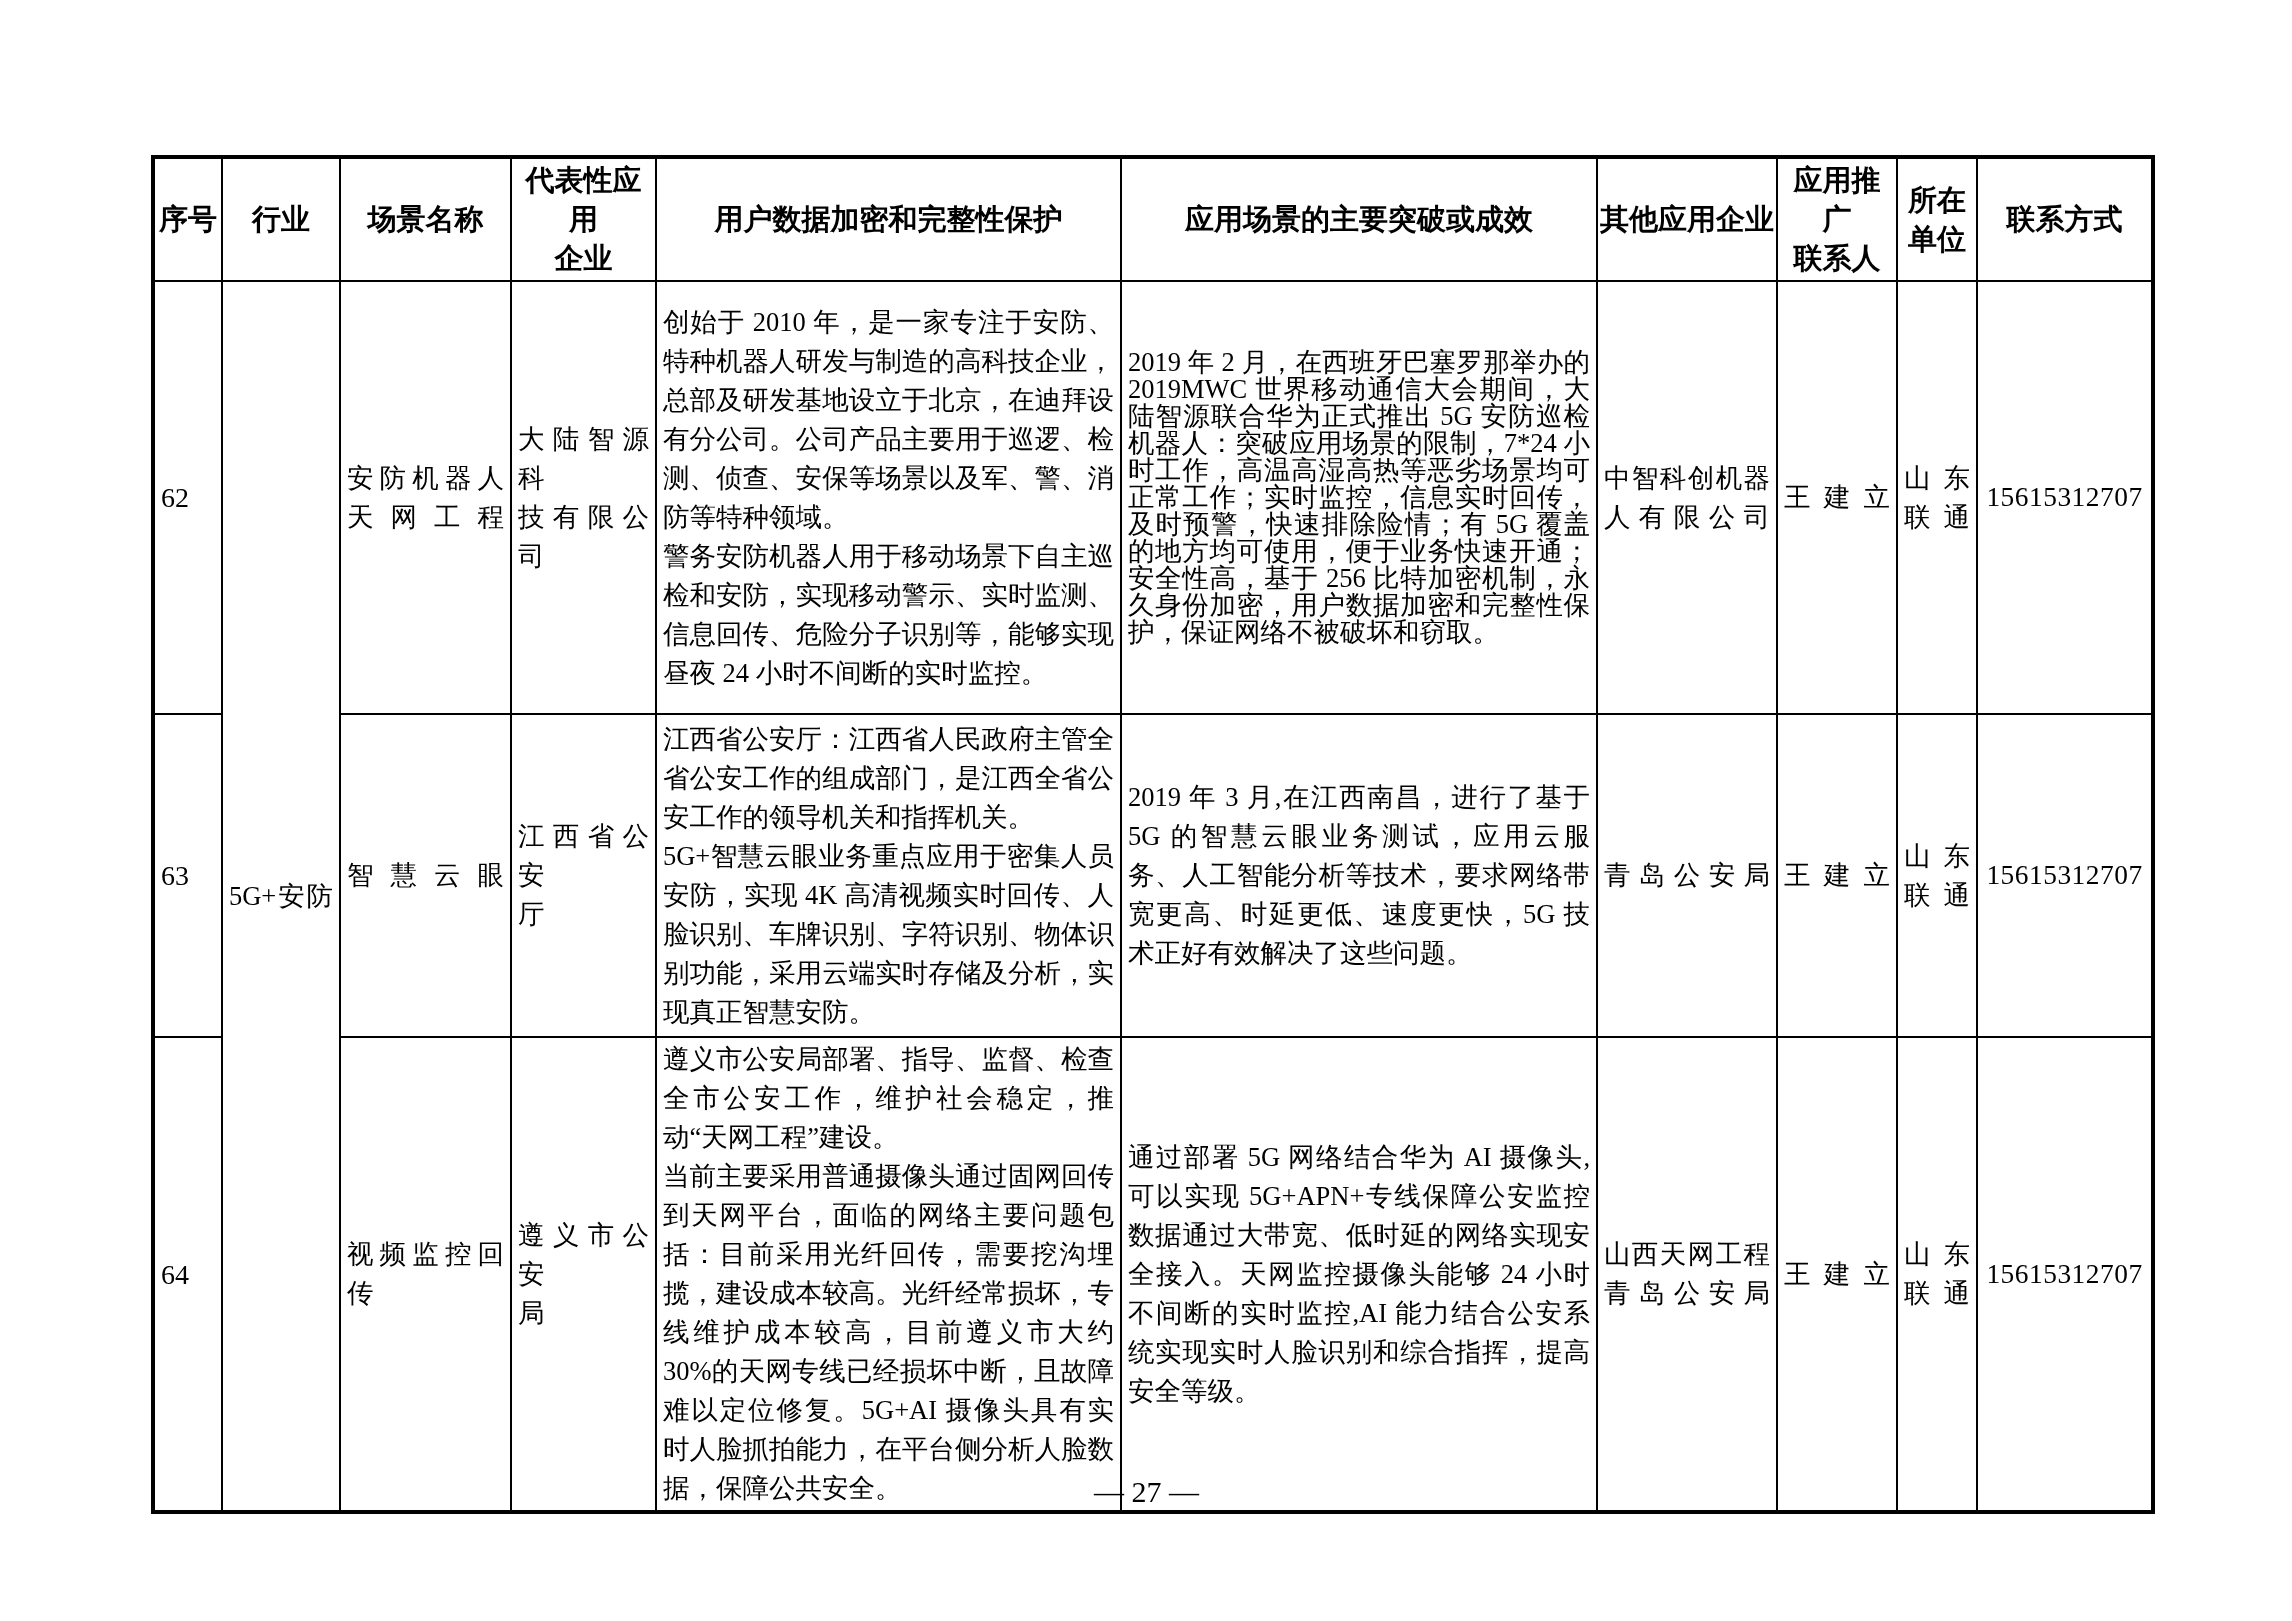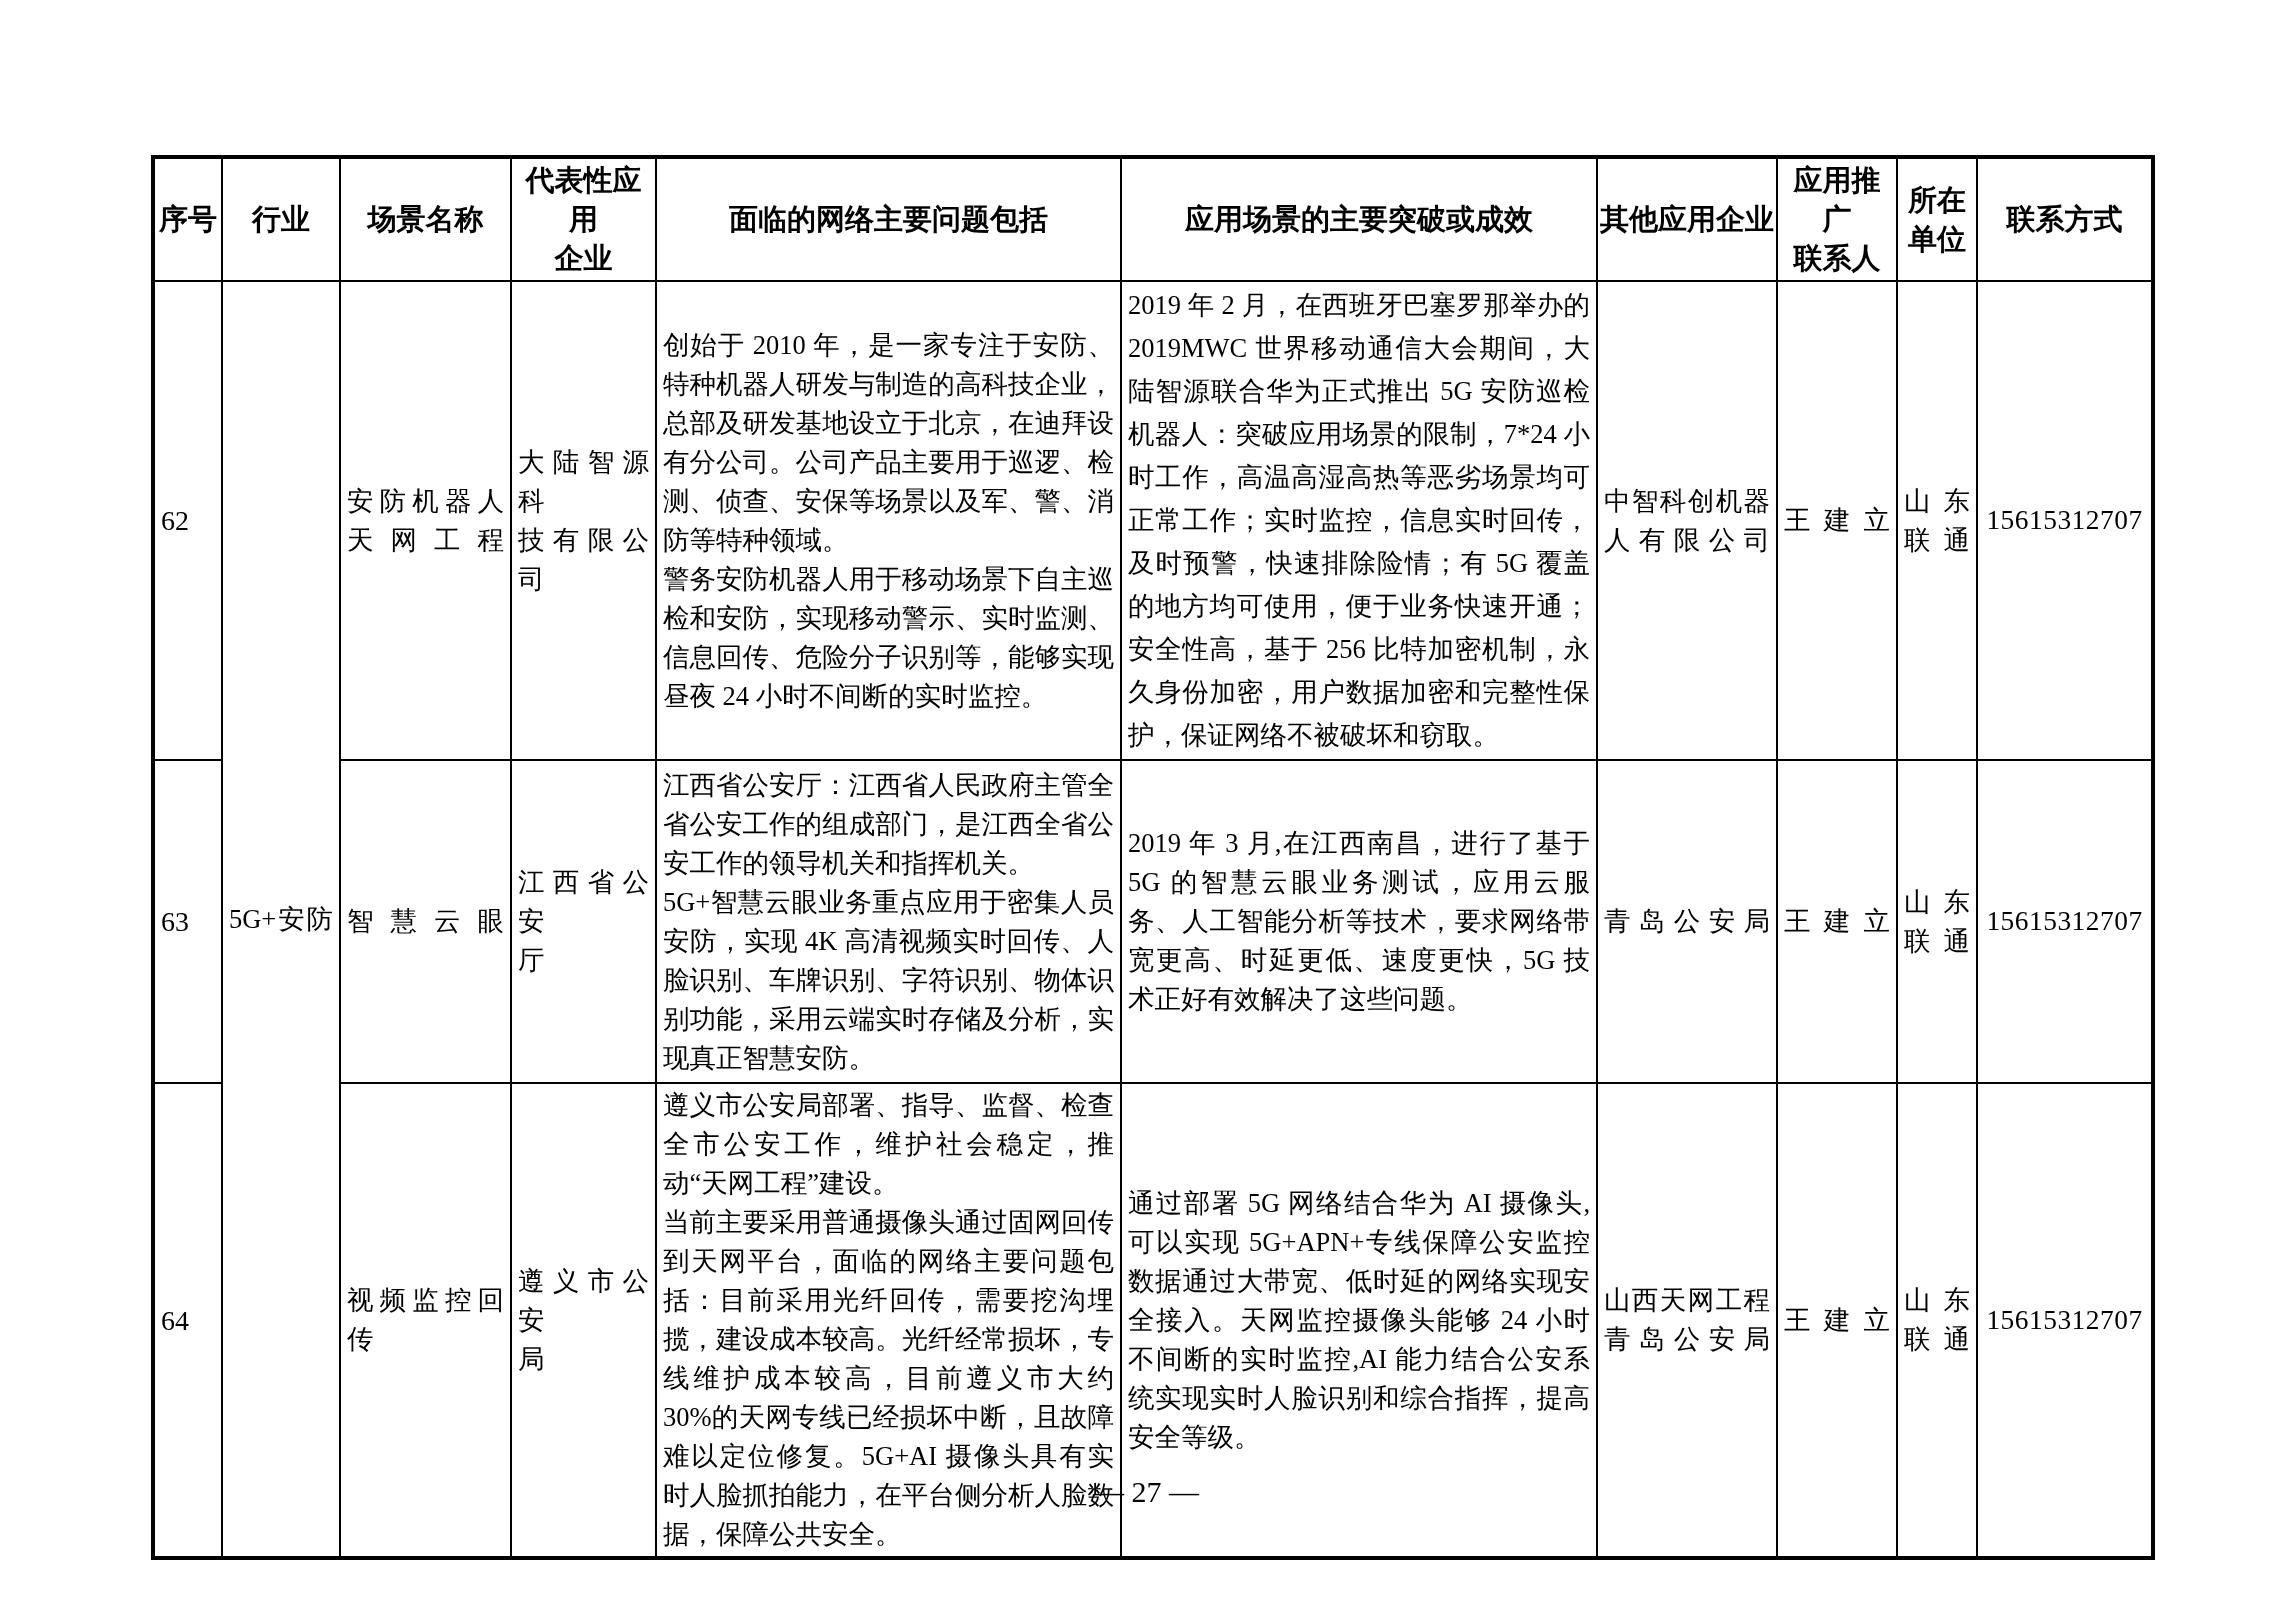--- a/index.html
+++ b/index.html
@@ -59,21 +59,21 @@
     text-justify: inter-character;
     padding: 2px 9.8px;
   }
   .c-text {
     text-align: justify;
     text-justify: inter-character;
     padding: 2px 8.8px;
     line-height: 39px;
   }
   .lh-tight {
-    line-height: 43px;
+    line-height: 27px;
     border-radius: 27px;
   }
   .c-seq {
     font-size: 28px;
   }
   .c-phone {
     text-align: center;
     font-size: 27.4px;
     padding: 2px 2px;
     letter-spacing: 0.5px;
@@ -108,21 +108,21 @@
       <col style="width:176px">
     </colgroup>
 
     <tbody>
         <tr class="h-header">
       <th>序号</th>
       <th>行业</th>
       <th>场景名称</th>
       <th>代表性应用
 企业</th>
-      <th>面临的网络主要问题包括</th>
+      <th>用户数据加密和完整性保护</th>
       <th>应用场景的主要突破或成效</th>
       <th>其他应用企业</th>
       <th>应用推广
 联系人</th>
       <th>所在
 单位</th>
       <th>联系方式</th>
     </tr>
 
     <tr class="h-r62">

